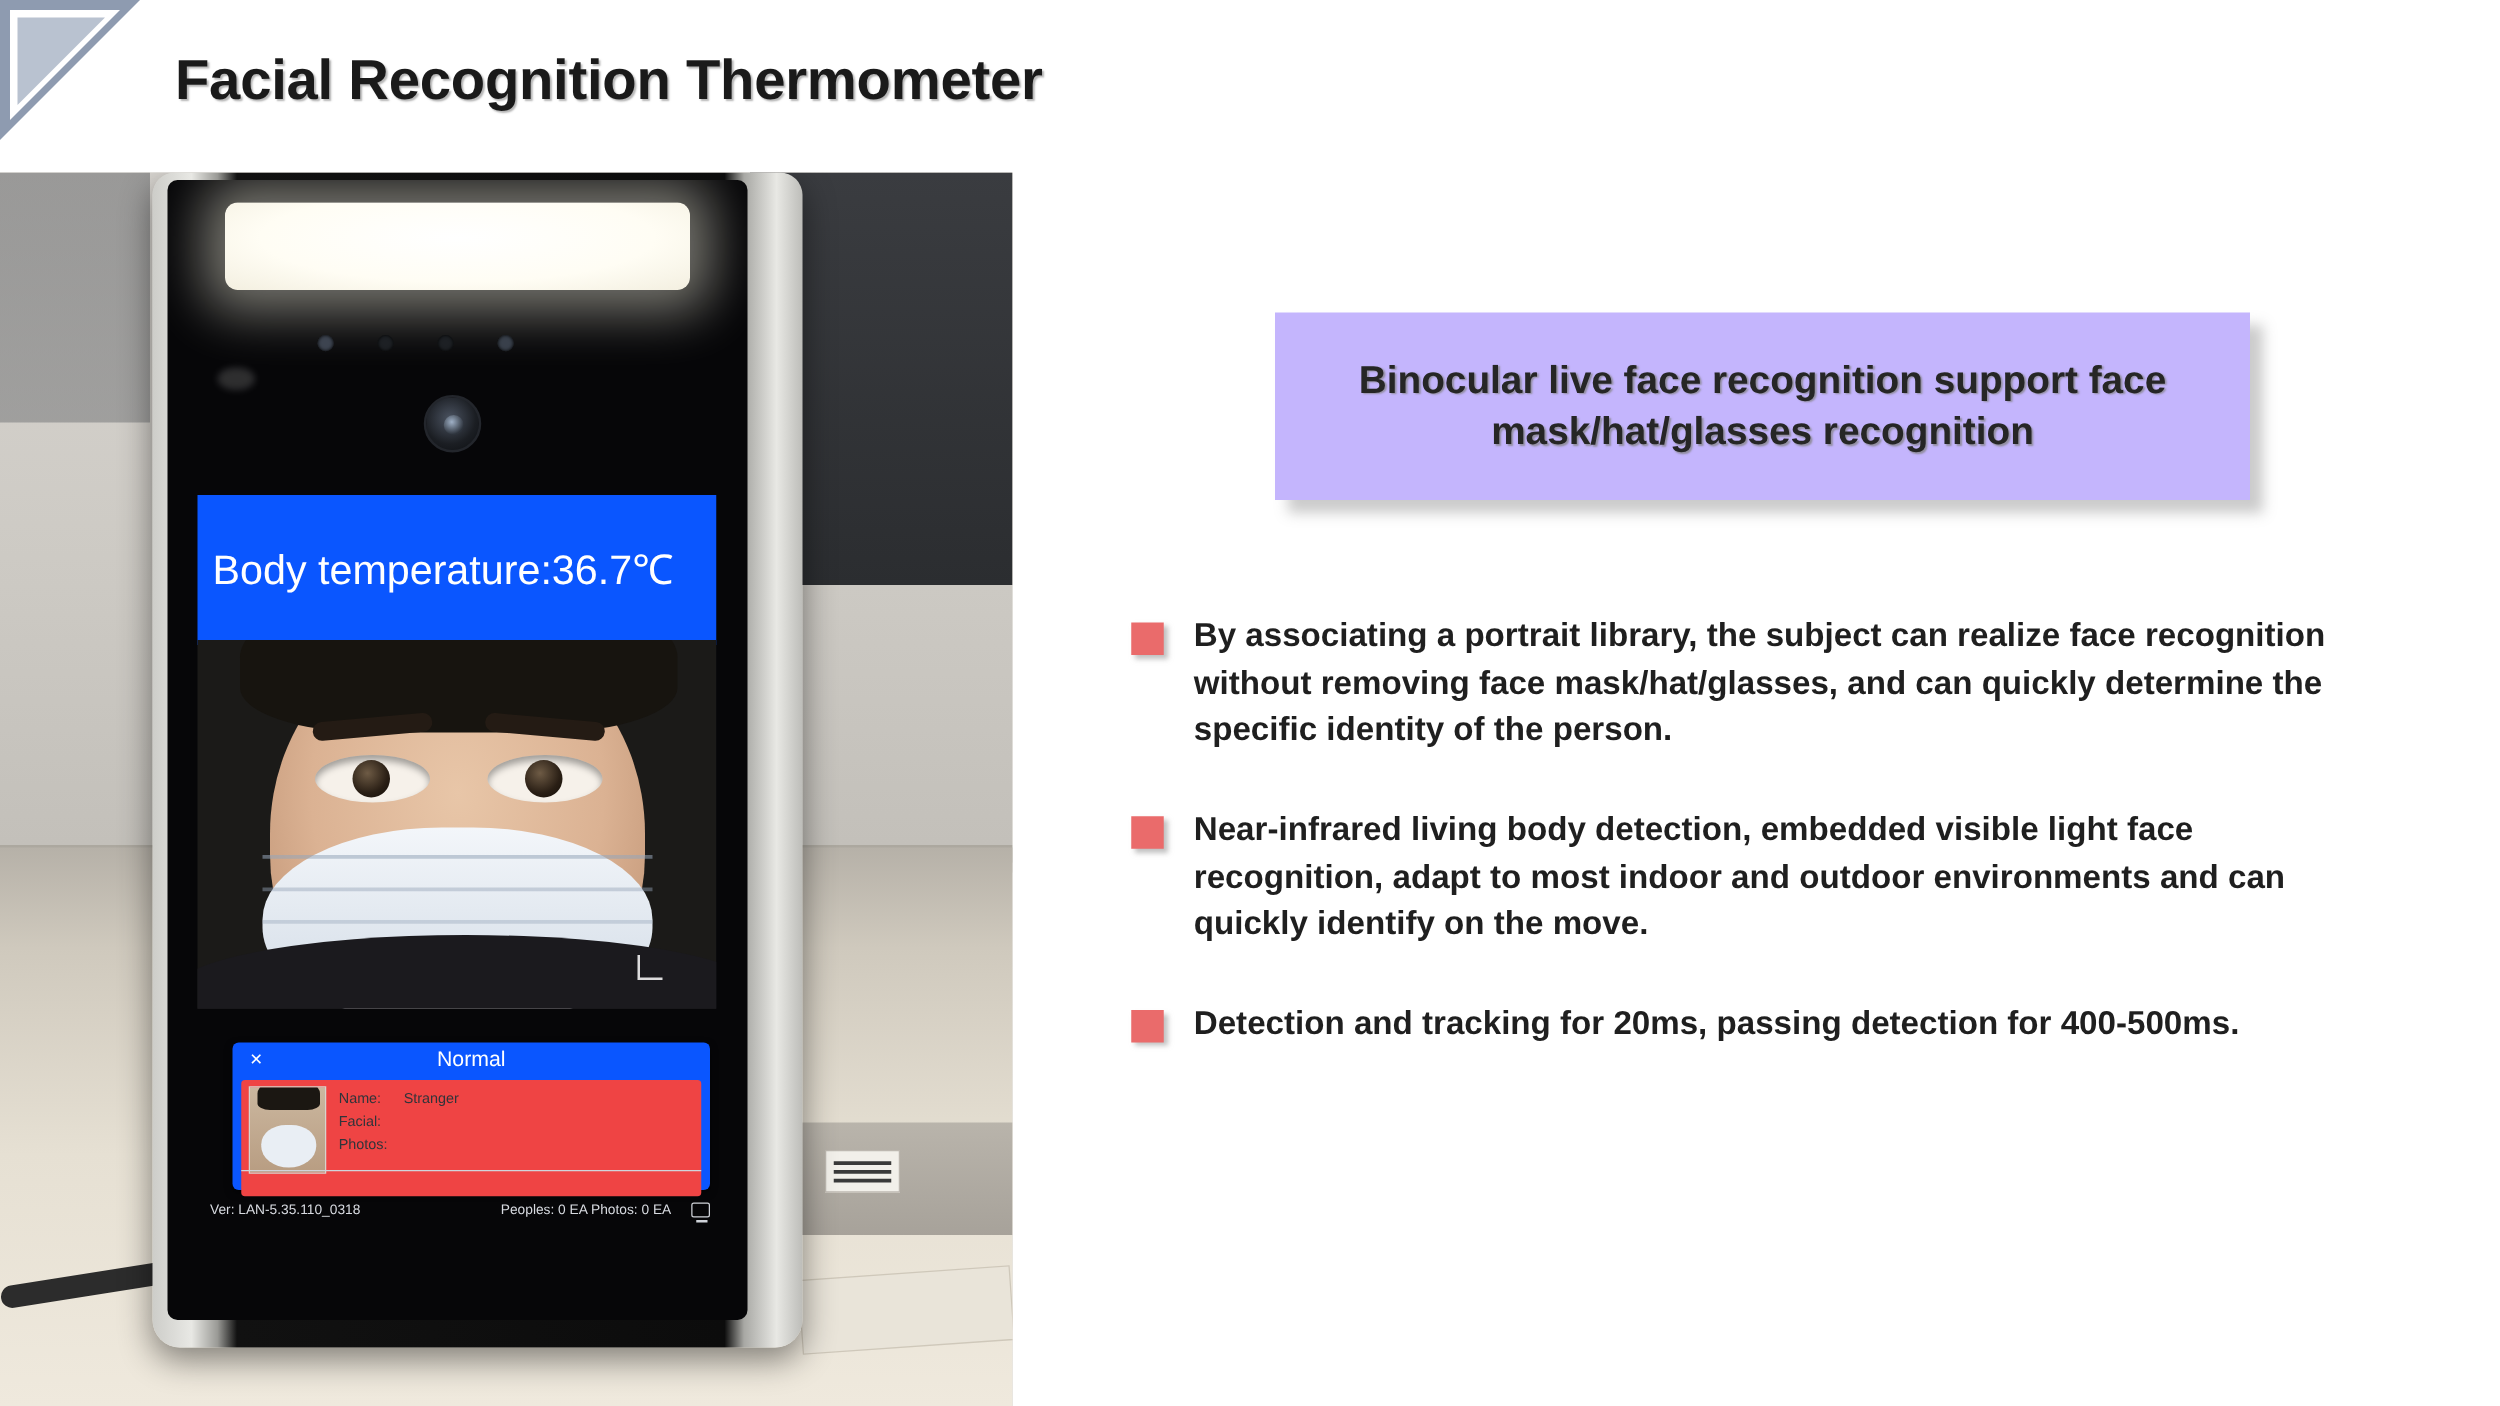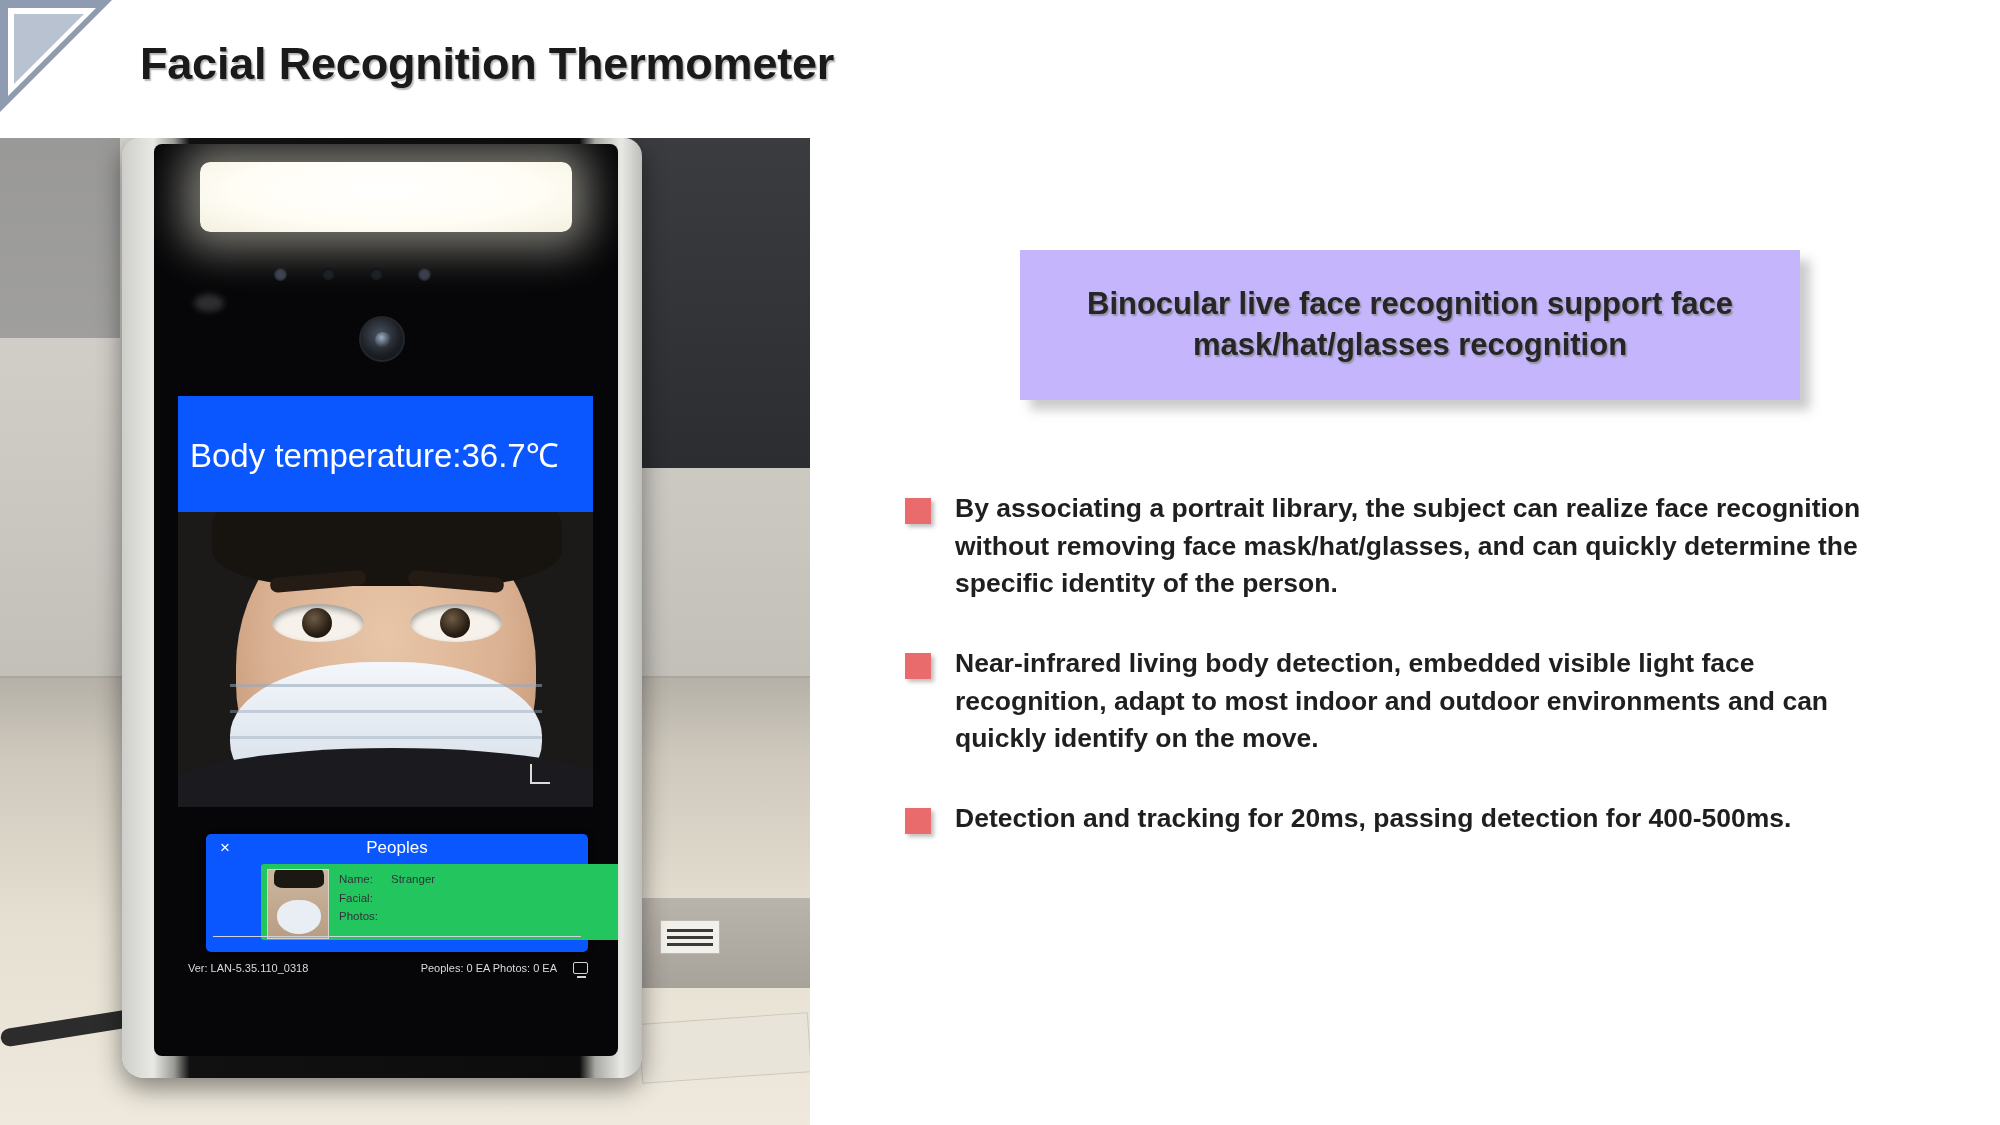--- a/index.html
+++ b/index.html
@@ -121,21 +121,21 @@
   .device {
     position: absolute;
     left: 122px; top: 0px;
     width: 520px; height: 940px;
     background: linear-gradient(90deg,#cdcdc9 0%, #e8e8e4 6%, #9a9a96 10%, #111 13%, #0c0c0c 88%, #a8a8a4 91%, #e8e8e4 96%, #bdbdb9 100%);
     border-radius: 18px 18px 22px 22px;
     box-shadow: 0 10px 26px rgba(0,0,0,.45);
   }
   .device-screen {
     position: absolute;
-    left: 32px; top: 6px;
+    left: 12px; top: 6px;
     width: 464px; height: 912px;
     background: #060608;
     border-radius: 8px;
     overflow: hidden;
   }
   .dev-lightbar {
     position: absolute;
     left: 46px; top: 18px;
     width: 372px; height: 70px;
     background: radial-gradient(ellipse at 50% 40%, #ffffff 0%, #fffdf4 60%, #f3efe0 100%);
@@ -275,25 +275,24 @@
     text-align: center;
     line-height: 28px;
   }
   .popup-close {
     position: absolute; left: 14px; top: 0; line-height: 28px;
     font-size: 17px; color: #fff;
   }
   .popup-body {
     position: absolute;
     left: 7px; top: 30px;
-    width: 368px; height: 76px;
-    background: #22c55e;
+    width: 368px; height: 93px;
+    background: #ef4444;
     border-radius: 3px;
     display: flex;
-    margin-left: 48px;
   }
   .popup-photo {
     width: 62px; height: 70px;
     margin: 5px 8px 5px 6px;
     background: linear-gradient(180deg,#cbb79f 0%,#b89d82 100%);
     position: relative;
     overflow: hidden;
     border: 1px solid #d7d3cc;
   }
   .popup-photo .pp-hair{
@@ -435,21 +434,21 @@
           <div class="eye l"></div>
           <div class="eye r"></div>
           <div class="mask"></div>
           <div class="shoulders"></div>
           <div class="focus-mark"></div>
         </div>
 
         <div class="popup">
           <div class="popup-head">
             <span class="popup-close">×</span>
-            <span>Peoples</span>
+            <span>Normal</span>
           </div>
           <div class="popup-body">
             <div class="popup-photo">
               <div class="pp-hair"></div>
               <div class="pp-mask"></div>
             </div>
             <div class="popup-fields">
               <div class="row">
                 <span class="lbl">Name:</span>
                 <span class="val">Stranger</span>

